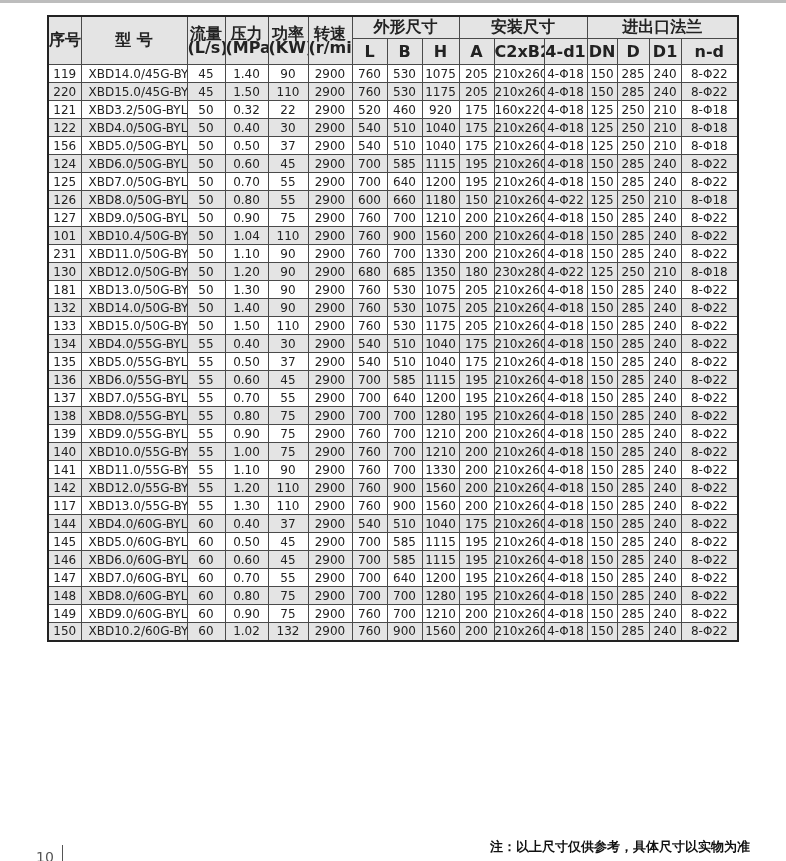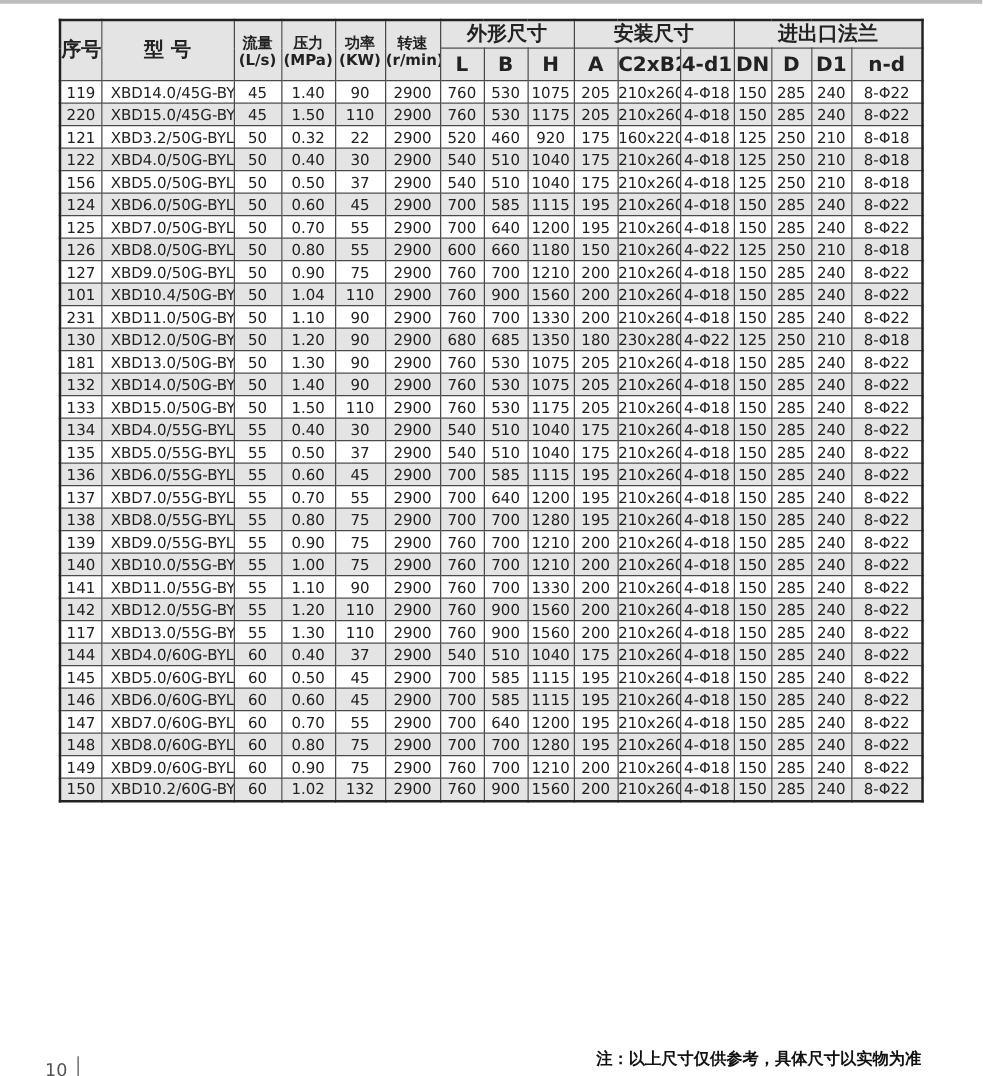--- a/index.html
+++ b/index.html
@@ -39,33 +39,33 @@
     overflow: hidden;
     white-space: nowrap;
   }
   table.spec thead th {
     background: #e4e4e4;
     font-weight: bold;
     font-size: 16px;
   }
   table.spec thead tr.group-row th { height: 20px; }
   table.spec thead tr.sub-row th { height: 25px; font-weight: bold; }
-  table.spec thead th.two-line { line-height: 14px; font-size: 12px; }
+  table.spec thead th.two-line { line-height: 14px; font-size: 16px; }
   table.spec thead th.two-line .unit { display: block; font-weight: bold; }
   table.spec tbody tr { height: 18px; }
   table.spec tbody tr:nth-child(even) td { background: #e4e4e4; }
   table.spec tbody td.model-cell {
     text-align: left;
     padding-left: 7px;
     font-size: 12px;
   }
   .note {
     position: absolute;
     top: 838px;
-    right: 49px;
+    right: 36px;
     font-size: 13px;
     font-weight: bold;
     color: #111111;
   }
   .page-number {
     position: absolute;
     left: 36px;
     top: 849px;
     font-size: 14px;
     color: #555555;

